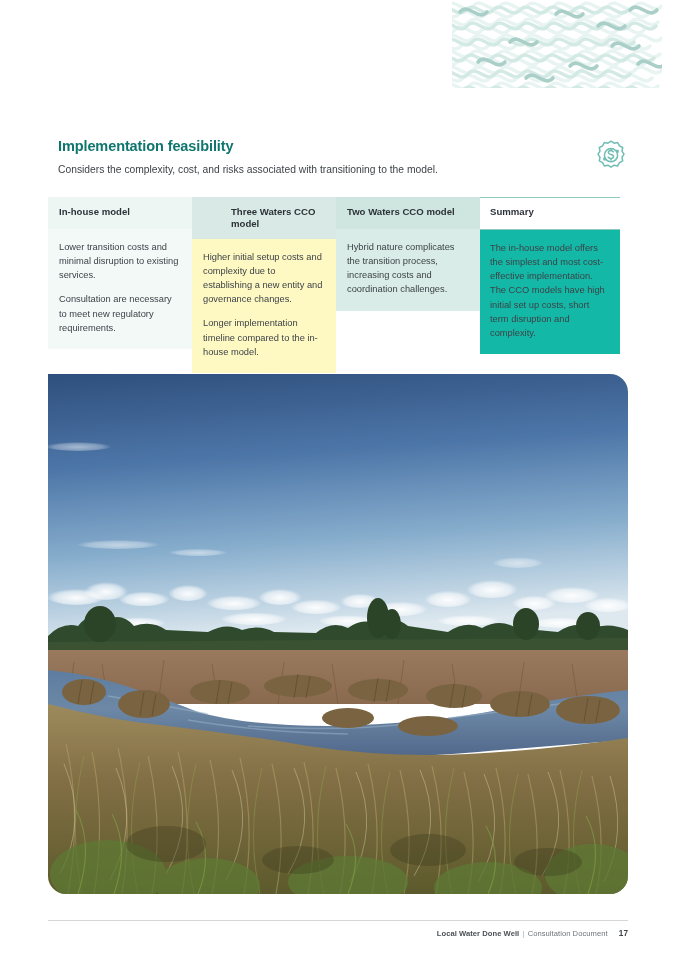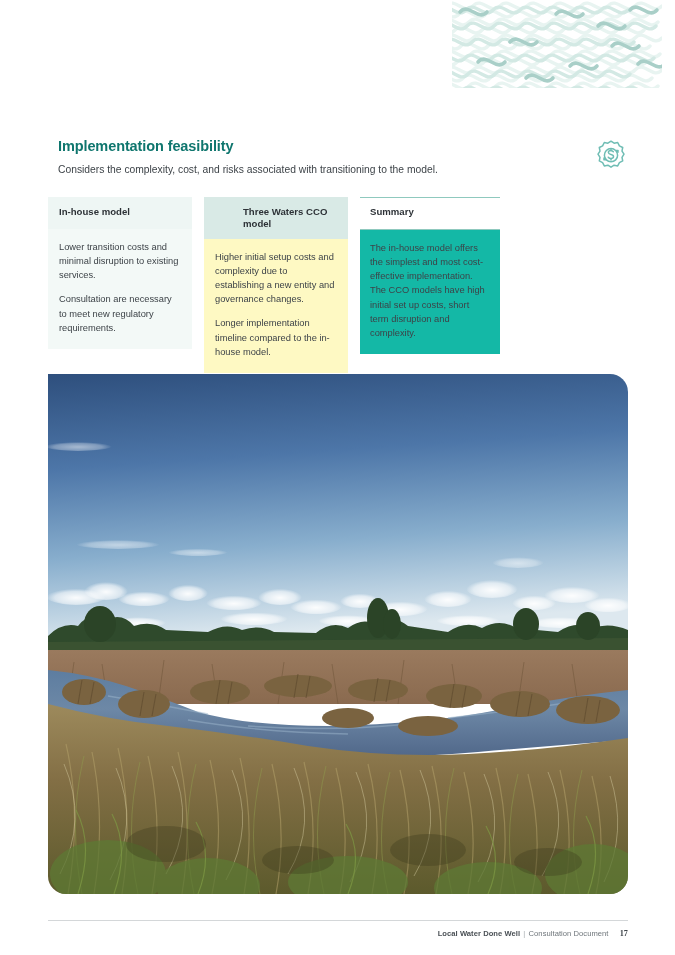--- a/index.html
+++ b/index.html
@@ -65,21 +65,21 @@
   }
   .head-icon svg { display: block; }
 
   
   .cmp-table {
     position: absolute;
     left: 48px;
     top: 197px;
     width: 580px;
     display: flex;
-    gap: 12px;
+    gap: 0;
     align-items: flex-start;
   }
   .cmp-col {
     width: 144px;
     display: flex;
     flex-direction: column;
   }
   .cmp-col.is-summary { width: 140px; }
 
   .cmp-head {
@@ -150,21 +150,20 @@
     letter-spacing: 0.05px;
     white-space: nowrap;
   }
   .footer .f-brand { font-weight: bold; color: #4a5055; }
   .footer .f-sep { color: #a8aeb2; padding: 0 1px; }
   .footer .f-page {
     font-weight: bold;
     color: #3d4348;
     padding-left: 9px;
     font-size: 8.2px;
-    font-family: Liberation Serif, serif;
   }
 </style>
 </head>
 <body>
 
 <div class="page">
 
   <div class="wave-band">
     <svg width="210" height="88" viewBox="0 0 210 88" xmlns="http://www.w3.org/2000/svg">
       <defs>
@@ -240,20 +239,26 @@
     </div>
 
     <div class="cmp-col tint-2">
       <div class="cmp-head">Three Waters CCO model</div>
       <div class="cmp-body">
         <p>Higher initial setup costs and complexity due to establishing a new entity and governance changes.</p>
         <p>Longer implementation timeline compared to the in-house model.</p>
       </div>
     </div>
 
+    <div class="cmp-col tint-3">
+      <div class="cmp-head">Two Waters CCO model</div>
+      <div class="cmp-body">
+        <p>Hybrid nature complicates the transition process, increasing costs and coordination challenges.</p>
+      </div>
+    </div>
 
     <div class="cmp-col is-summary">
       <div class="cmp-head">Summary</div>
       <div class="cmp-body">
         <p>The in-house model offers the simplest and most cost-effective implementation. The CCO models have high initial set up costs, short term disruption and complexity.</p>
       </div>
     </div>
 
   </div>
 

